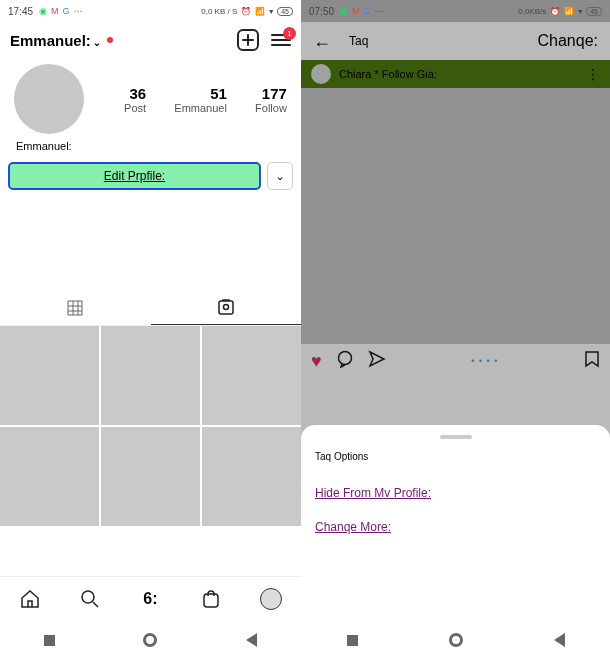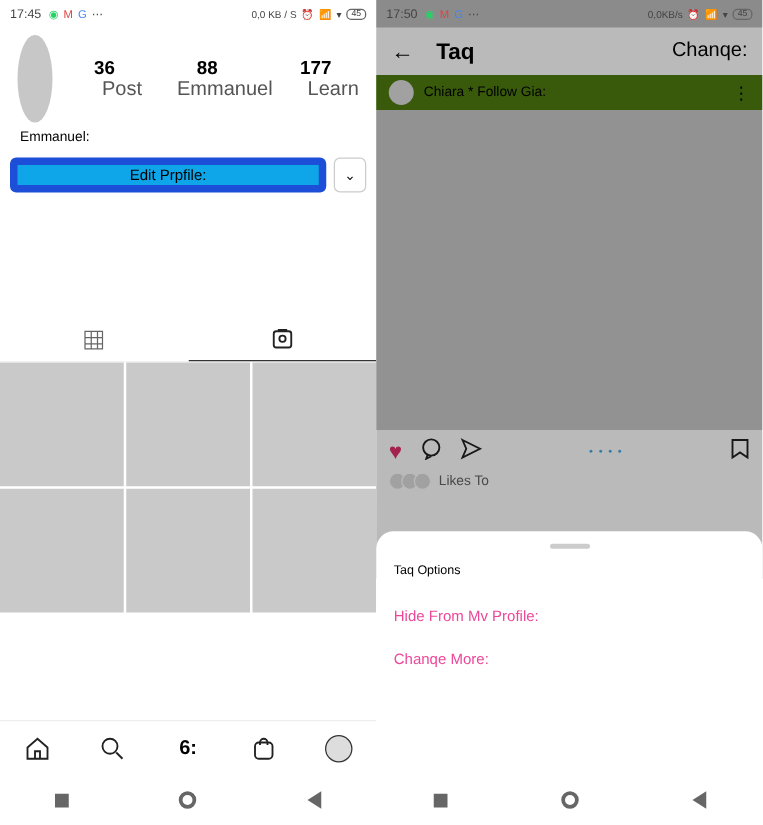--- a/index.html
+++ b/index.html
@@ -24,27 +24,27 @@
   .ig-user .chev { font-size: 10px; margin-left: 2px; }
   .red-dot { width: 6px; height: 6px; background: #e34; border-radius: 50%; margin-left: 6px; }
   .ig-header .spacer { flex: 1; }
   .plus-box { width: 22px; height: 22px; border: 2px solid #222; border-radius: 6px; display: flex; align-items: center; justify-content: center; font-size: 14px; font-weight: 700; margin-right: 12px; }
   .burger { width: 20px; display: flex; flex-direction: column; gap: 3px; position: relative; }
   .burger .line { height: 2px; background: #222; border-radius: 1px; }
   .badge { position: absolute; top: -7px; right: -5px; background: #e34; color: #fff; border-radius: 50%; width: 13px; height: 13px; font-size: 8px; display: flex; align-items: center; justify-content: center; }
 
   .profile-row { display: flex; padding: 6px 14px 4px; align-items: center; }
   .avatar-big { width: 70px; height: 70px; border-radius: 50%; background: #c7c7c7; margin-right: 12px; }
-  .stats { flex: 1; display: flex; justify-content: space-around; text-align: center; }
+  .stats { flex: 1; display: flex; justify-content: space-around; text-align: right; }
   .stat .num { font-size: 15px; font-weight: 600; }
-  .stat .lbl { font-size: 16px; color: #555; margin-left: 28px; }
+  .stat .lbl { font-size: 11px; color: #555; margin-left: 28px; }
   .display-name { font-size: 11px; padding: 2px 16px 10px; }
 
   .edit-row { display: flex; gap: 6px; padding: 0 8px 12px; }
-  .edit-btn { flex: 1; height: 28px; border: 6px solid #1d4ed8; border-radius: 5px; background: #0ea5e9; font-size: 12px; display: flex; align-items: center; justify-content: center; }
+  .edit-btn { flex: 1; height: 28px; border: 2px solid #1d4ed8; border-radius: 5px; background: #86efac; font-size: 12px; display: flex; align-items: center; justify-content: center; text-decoration: underline; }
   .chev-btn { width: 26px; height: 28px; border: 1px solid #ccc; border-radius: 5px; background: #fff; display: flex; align-items: center; justify-content: center; font-size: 11px; }
 
   .tabs-row { display: flex; height: 36px; margin-top: 88px; border-bottom: 1px solid #eee; }
   .tab { flex: 1; display: flex; align-items: center; justify-content: center; font-size: 18px; }
   .tab.active { border-bottom: 1px solid #333; }
 
   .grid { display: grid; grid-template-columns: repeat(3, 1fr); gap: 2px; background: #fff; }
   .grid .cell { aspect-ratio: 1/1; background: #c9c9c9; }
 
   .ig-bottom { position: absolute; bottom: 40px; left: 0; right: 0; height: 44px; background: #fff; display: flex; align-items: center; justify-content: space-around; border-top: 1px solid #eee; }
@@ -54,42 +54,42 @@
   
   .sys-bottom { position: absolute; bottom: 0; left: 0; right: 0; height: 40px; background: #fff; display: flex; align-items: center; justify-content: space-around; }
   .sys-bottom .sq { width: 11px; height: 11px; background: #666; }
   .sys-bottom .cir { width: 14px; height: 14px; border: 3px solid #666; border-radius: 50%; }
   .sys-bottom .tri { width: 0; height: 0; border-top: 7px solid transparent; border-bottom: 7px solid transparent; border-right: 11px solid #666; }
 
   
   .shade { position: absolute; top: 0; left: 0; right: 0; bottom: 0; background: rgba(0,0,0,0.27); }
   .rp-header { height: 38px; display: flex; align-items: center; padding: 0 12px; font-family: Georgia, serif; }
   .rp-back { font-size: 18px; margin-right: 18px; }
-  .rp-title { font-size: 18px; flex: 1; font-weight: bold; }
+  .rp-title { font-size: 12px; flex: 1; }
   .rp-change { font-size: 16px; }
 
   .rp-userbar { height: 28px; background: #4d7c0f; display: flex; align-items: center; padding: 0 10px; font-family: Georgia, serif; font-size: 11px; }
   .rp-avatar-sm { width: 20px; height: 20px; border-radius: 50%; background: #ddd; margin-right: 8px; }
   .rp-userbar .dots { margin-left: auto; font-size: 14px; }
 
   .rp-image { height: 256px; background: #c9c9c9; }
 
   .rp-actions { height: 34px; background: #fff; display: flex; align-items: center; padding: 0 10px; gap: 14px; }
   .heart-fill { color: #e1306c; font-size: 18px; }
   .rp-actions .mid { flex: 1; text-align: center; color: #4aa8e8; font-size: 9px; letter-spacing: 1px; }
   .rp-likes { background: #fff; padding: 0 10px 8px; font-family: Georgia, serif; font-size: 11px; color: #666; display: flex; align-items: center; gap: 6px; }
   .like-avatars { display: flex; }
   .like-avatars .la { width: 14px; height: 14px; border-radius: 50%; background: #ddd; border: 1px solid #fff; margin-left: -4px; }
   .like-avatars .la:first-child { margin-left: 0; }
 
   .sheet { position: absolute; bottom: 40px; left: 0; right: 0; background: #fff; border-top-left-radius: 14px; border-top-right-radius: 14px; padding: 10px 14px 14px; font-family: Georgia, serif; font-size: 12px; }
   .sheet-handle { width: 32px; height: 4px; background: #ccc; border-radius: 2px; margin: 0 auto 12px; }
   .sheet-title { font-size: 10px; margin-bottom: 14px; }
   .sheet-item { font-size: 12px; padding: 10px 0; color: #555; }
-  .sheet-item.dark { color: #ec4899; }
+  .sheet-item.dark { color: #701a75; text-decoration: underline; }
 </style>
 </head>
 <body>
 
 <div class="panel left">
   <div class="status">
     <span class="time">17:45</span>
     <span class="app-icons">
       <span style="color:#25d366">◉</span>
       <span style="color:#d44">M</span>
@@ -99,35 +99,53 @@
     <span class="gap"></span>
     <span class="sys">
       <span>0,0 KB / S</span>
       <span>⏰</span>
       <span>📶</span>
       <span>▾</span>
       <span class="pill">45</span>
     </span>
   </div>
 
+  <div class="ig-header">
+    <span class="ig-user">
+      <span>Emmanuel:</span><span class="chev">⌄</span>
+    </span>
+    <span class="red-dot"></span>
+    <span class="spacer"></span>
+    <span class="plus-box">
+      <svg width="12" height="12" viewBox="0 0 12 12">
+          <path d="M6 1v10M1 6h10" stroke="#222" stroke-width="2" stroke-linecap="round"></path>
+        </svg>
+    </span>
+    <span class="burger">
+      <span class="line"></span>
+        <span class="line"></span>
+        <span class="line"></span>
+      <span class="badge">1</span>
+    </span>
+  </div>
 
   <div class="profile-row">
     <div class="avatar-big"></div>
     <div class="stats">
       <div class="stat">
         <div class="num">36</div>
         <div class="lbl">Post</div>
       </div>
       <div class="stat">
-        <div class="num">88</div>
+        <div class="num">51</div>
         <div class="lbl">Emmanuel</div>
       </div>
       <div class="stat">
         <div class="num">177</div>
-        <div class="lbl">Learn</div>
+        <div class="lbl">Follow</div>
       </div>
     </div>
   </div>
   <div class="display-name">Emmanuel:</div>
 
   <div class="edit-row">
     <div class="edit-btn">Edit Prpfile:</div>
     <div class="chev-btn">⌄</div>
   </div>
 
@@ -181,21 +199,21 @@
     <div class="sq"></div>
     <div class="cir"></div>
     <div class="tri"></div>
   </div>
 </div>
 
 <div class="panel right">
   <div style="position:relative;height:100%;">
 
     <div class="status" style="position:relative;z-index:1;">
-      <span class="time">17:50</span>
+      <span class="time">07:50</span>
       <span class="app-icons">
         <span style="color:#25d366">◉</span>
         <span style="color:#d44">M</span>
         <span style="color:#4285f4">G</span>
         <span>⋯</span>
       </span>
       <span class="gap"></span>
       <span class="sys">
         <span>0,0KB/s</span>
         <span>⏰</span>
@@ -233,28 +251,20 @@
           </svg>
       </span>
       <span class="mid">• • • •</span>
       <span>
         <svg width="16" height="18" viewBox="0 0 16 18">
             <path d="M2 2h12v14l-6-4-6 4z" stroke="#222" stroke-width="1.5" fill="none"></path>
           </svg>
       </span>
     </div>
 
-    <div class="rp-likes">
-      <span class="like-avatars">
-          <span class="la"></span>
-          <span class="la"></span>
-          <span class="la"></span>
-        </span>
-      <span>Likes To</span>
-    </div>
 
     <div class="shade" style="bottom:197px;"></div>
 
     <div class="sheet" style="height:195px;">
       <div class="sheet-handle"></div>
       <div class="sheet-title">Taq Options</div>
       <div class="sheet-item dark">Hide From Mv Profile:</div>
       <div class="sheet-item dark">Chanqe More:</div>
     </div>
 

